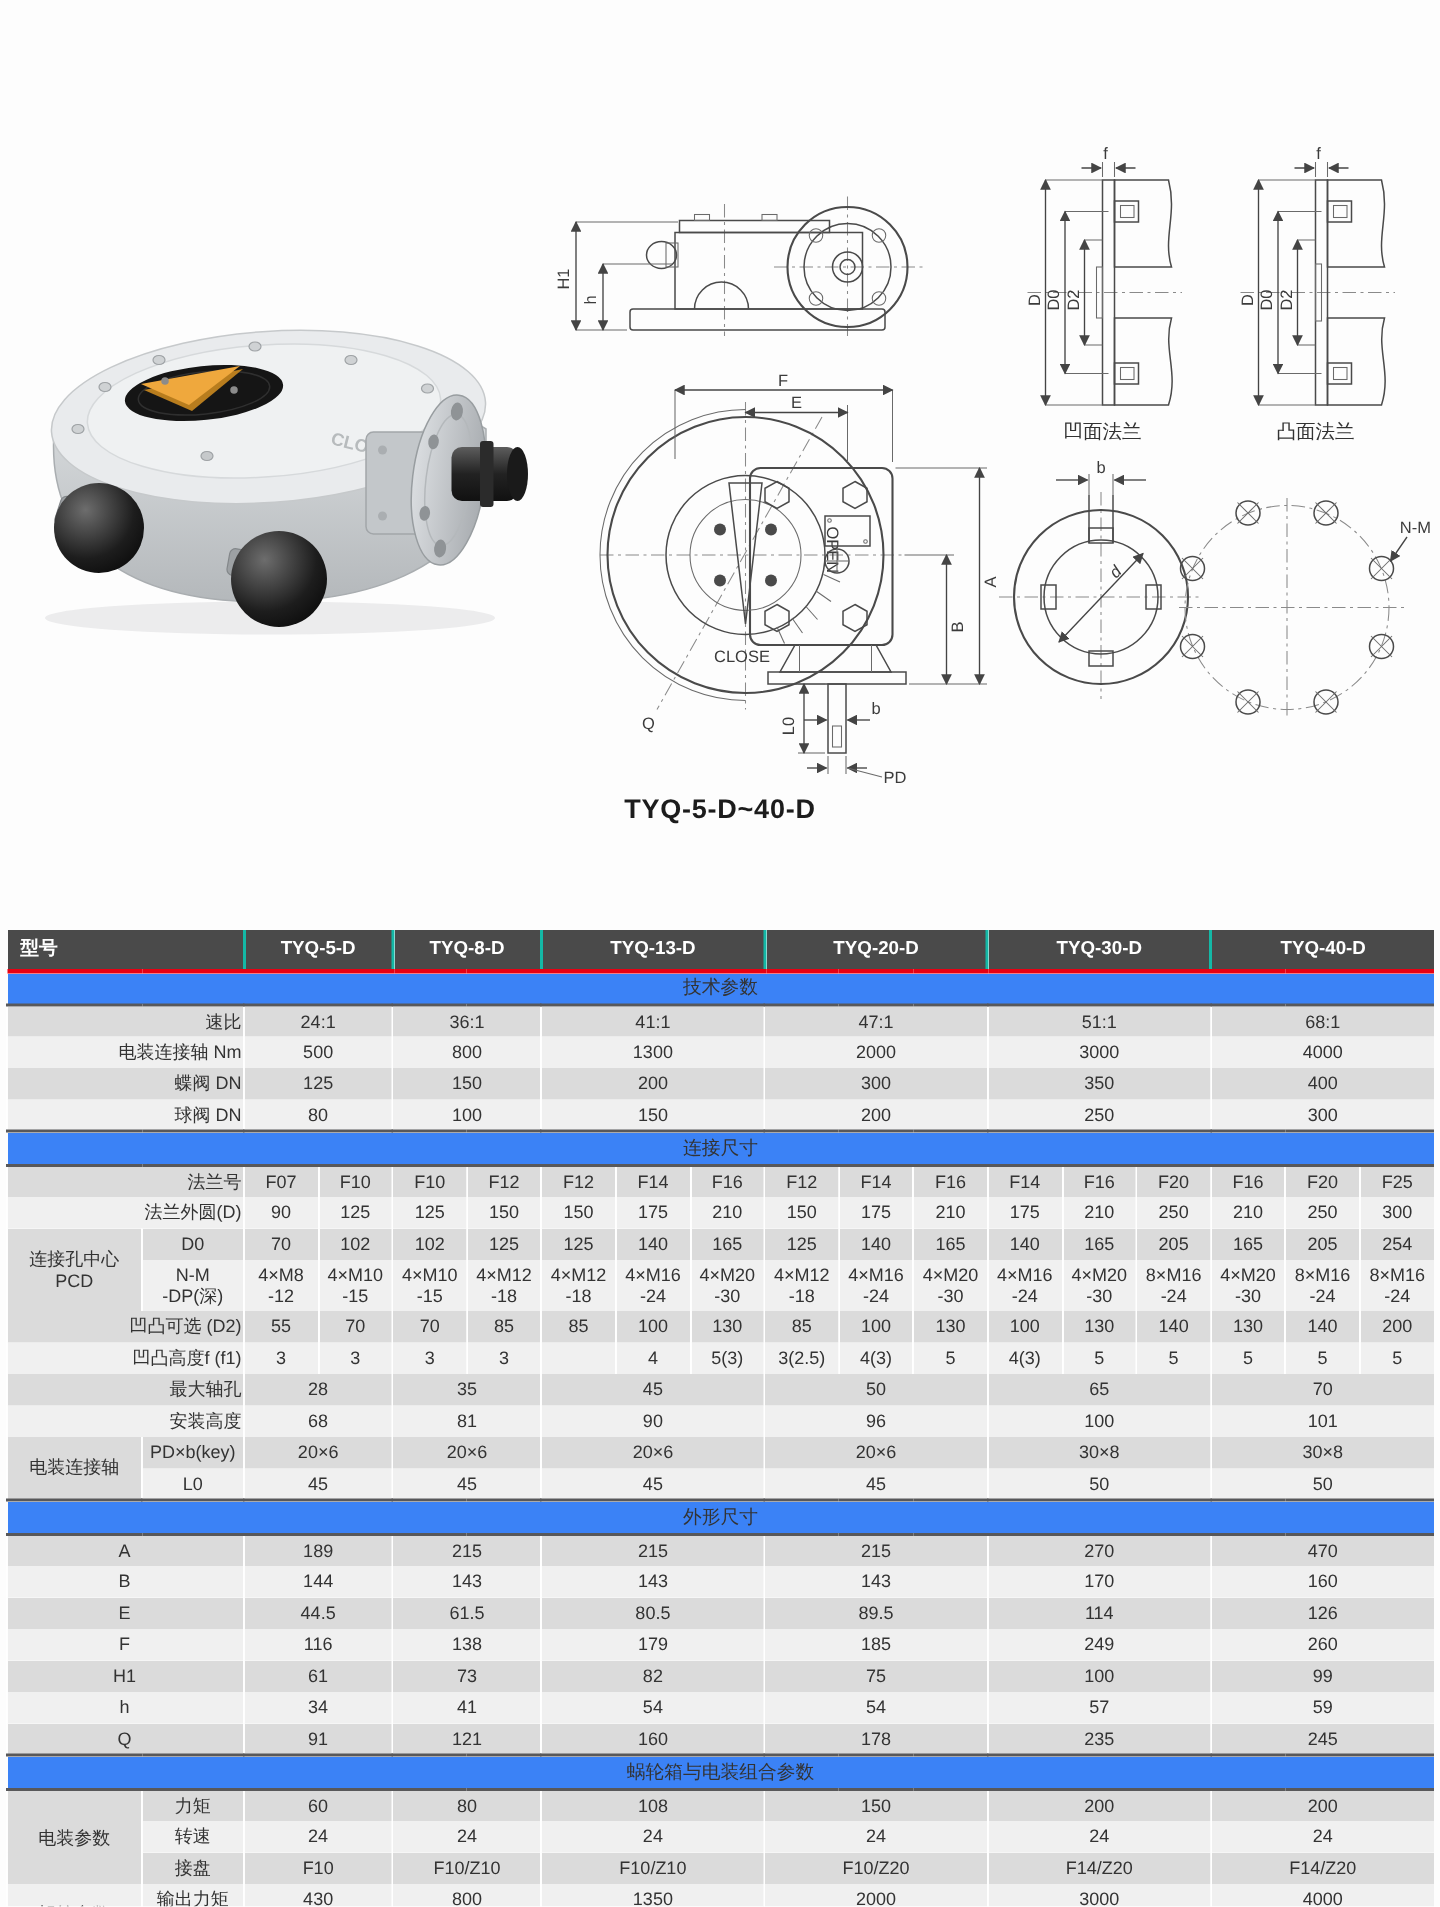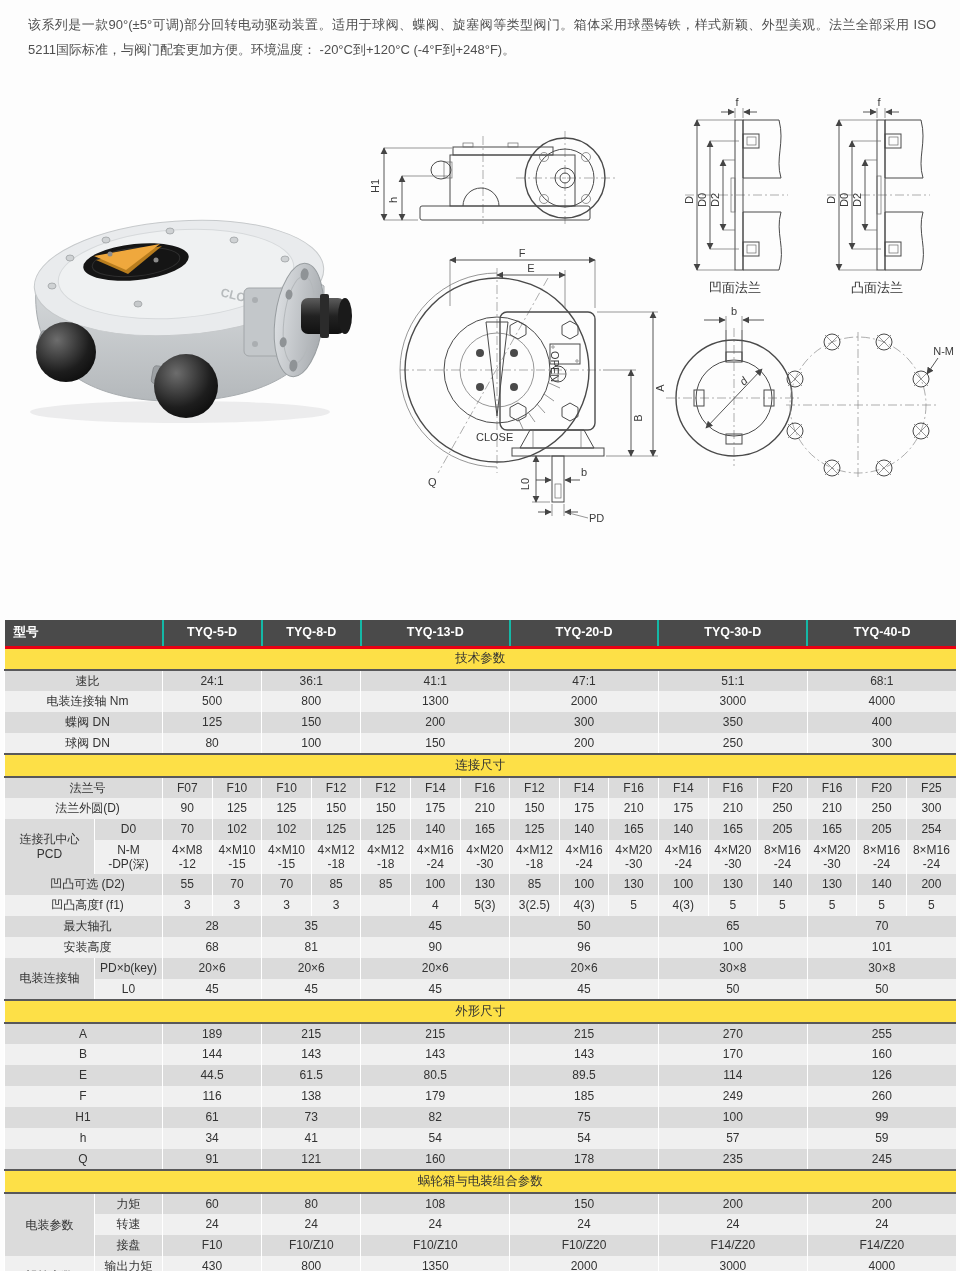--- a/index.html
+++ b/index.html
@@ -16,25 +16,25 @@
   .dl{stroke:#444;stroke-width:.9;fill:none}
   .cl{stroke:#8a8a8a;stroke-width:.7;fill:none;stroke-dasharray:9 3 2 3}
   .dim{font-size:11px;fill:#3b3b3b}
   .cap{font-size:13px;fill:#333}
   .fig-title{position:absolute;left:0;top:529px;width:960px;text-align:center;font-size:18px;font-weight:bold;letter-spacing:.5px;color:#1c1c1c}
   
   .spec{position:absolute;left:4px;top:620px;width:952px;border-collapse:collapse;table-layout:fixed;font-size:12px;color:#333;border-bottom:3px solid #4d4d4d}
   .spec td,.spec th{overflow:hidden;white-space:pre-line;line-height:1.18;text-align:center;vertical-align:middle;padding:1px 1px}
   .spec th.mh{background:#4a4a4a;color:#fff;font-weight:bold;font-size:12.5px;height:27px;border-left:2px solid #14b8a6;border-bottom:3px solid #e80012}
   .spec th.mh-first{text-align:left;padding-left:9px;border-left:none}
-  .spec td.band{background:#fde047;height:23px;font-size:12.5px;border-top:2px solid #58585a;border-bottom:2px solid #58585a}
+  .spec td.band{background:#3b82f6;height:23px;font-size:12.5px;border-top:2px solid #58585a;border-bottom:2px solid #58585a}
   .spec tr.dk td{background:#dbdbdb}
   .spec tr.lt td{background:#f0f0f0}
   .spec tr.dk td,.spec tr.lt td{height:21px;border-left:1px solid #fff}
-  .spec td.lab{text-align:center;padding-left:9px;border-left:none}
+  .spec td.lab{text-align:right;padding-left:9px;border-left:none}
   .spec td.labc{text-align:center;padding-left:0}
   .spec td.grp{background:#ebebeb;border-left:none}
   .spec tr.nmrow td{height:34px}
 </style>
 </head>
 <body>
 
 <div class="page">
 
   <svg width="0" height="0" style="position:absolute" aria-hidden="true">
@@ -59,21 +59,20 @@
           <stop offset="0.5" stop-color="#222"></stop>
           <stop offset="1" stop-color="#111"></stop>
       </linearGradient>
       <linearGradient id="gFlange" x1="0" y1="0" x2="1" y2="0">
         <stop offset="0" stop-color="#dadde0"></stop>
           <stop offset="1" stop-color="#a8acb0"></stop>
       </linearGradient>
     </defs>
   </svg>
 
-  <p class="intro">该系列是一款90°(±5°可调)部分回转电动驱动装置。适用于球阀、蝶阀、旋塞阀等类型阀门。箱体采用球墨铸铁，样式新颖、外型美观。法兰全部采用 ISO 5211国际标准，与阀门配套更加方便。环境温度： -20°C到+120°C (-4°F到+248°F)。</p>
 
   <svg class="fig" style="left:8px;top:196px" width="348" height="232" viewBox="0 0 348 232">
     <ellipse cx="172" cy="216" rx="150" ry="11" fill="#ececed"></ellipse>
     <path d="M28,92 C24,152 58,196 140,204 C232,212 314,182 316,116 L316,90 C242,42 96,40 28,92 Z" fill="url(#gBody)" stroke="#a9adb0" stroke-width="1"></path>
     <ellipse cx="171" cy="82" rx="145" ry="57" transform="rotate(-4 171 82)" fill="#e9ebed" stroke="#c6c9cb" stroke-width="1"></ellipse>
     <ellipse cx="168" cy="78" rx="118" ry="44" transform="rotate(-4 168 78)" fill="#eff1f2" stroke="#d6d9db" stroke-width="1"></ellipse>
     <g>
       <ellipse cx="62" cy="62" rx="4" ry="3" fill="#cfd2d4" stroke="#9ea2a5" stroke-width=".8"></ellipse>
       <ellipse cx="98" cy="44" rx="4" ry="3" fill="#cfd2d4" stroke="#9ea2a5" stroke-width=".8"></ellipse>
       <ellipse cx="162" cy="35" rx="4" ry="3" fill="#cfd2d4" stroke="#9ea2a5" stroke-width=".8"></ellipse>
@@ -350,20 +349,21 @@
       <g class="ol">
           <circle cx="9" cy="101" r="8"></circle>
           <line class="thin" x1="2" y1="94" x2="16" y2="108"></line>
           <line class="thin" x1="16" y1="94" x2="2" y2="108"></line>
         </g>
     </g>
     <line class="dl" marker-end="url(#ar)" x1="152" y1="28" x2="141" y2="44"></line>
     <text class="dim" x="168" y="25" text-anchor="end">N-M</text>
   </svg>
 
+  <div class="fig-title">TYQ-5-D~40-D</div>
 
   <table class="spec">
     <colgroup>
       <col style="width:90px">
         <col style="width:68px">
       <col span="16">
     </colgroup>
     <tbody>
         <tr>
           <th colspan="2" class="mh mh-first">型号</th>
@@ -589,21 +589,21 @@
         <tr>
           <td colspan="18" class="band">外形尺寸</td>
         </tr>
         <tr class="dk">
           <td colspan="2" class="lab labc">A</td>
           <td colspan="2">189</td>
           <td colspan="2">215</td>
           <td colspan="3">215</td>
           <td colspan="3">215</td>
           <td colspan="3">270</td>
-          <td colspan="3">255</td>
+          <td colspan="3">470</td>
         </tr>
         <tr class="lt">
           <td colspan="2" class="lab labc">B</td>
           <td colspan="2">144</td>
           <td colspan="2">143</td>
           <td colspan="3">143</td>
           <td colspan="3">143</td>
           <td colspan="3">170</td>
           <td colspan="3">160</td>
         </tr>

